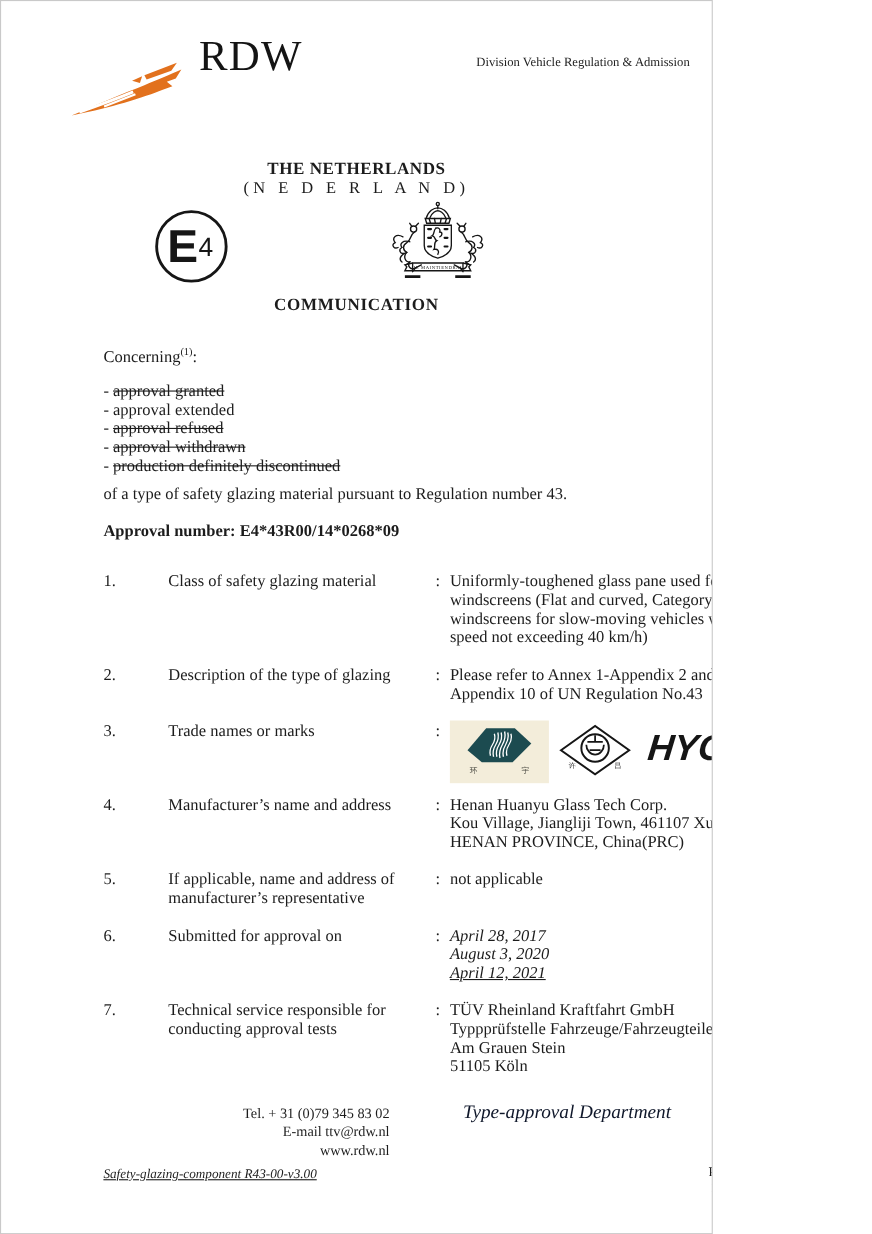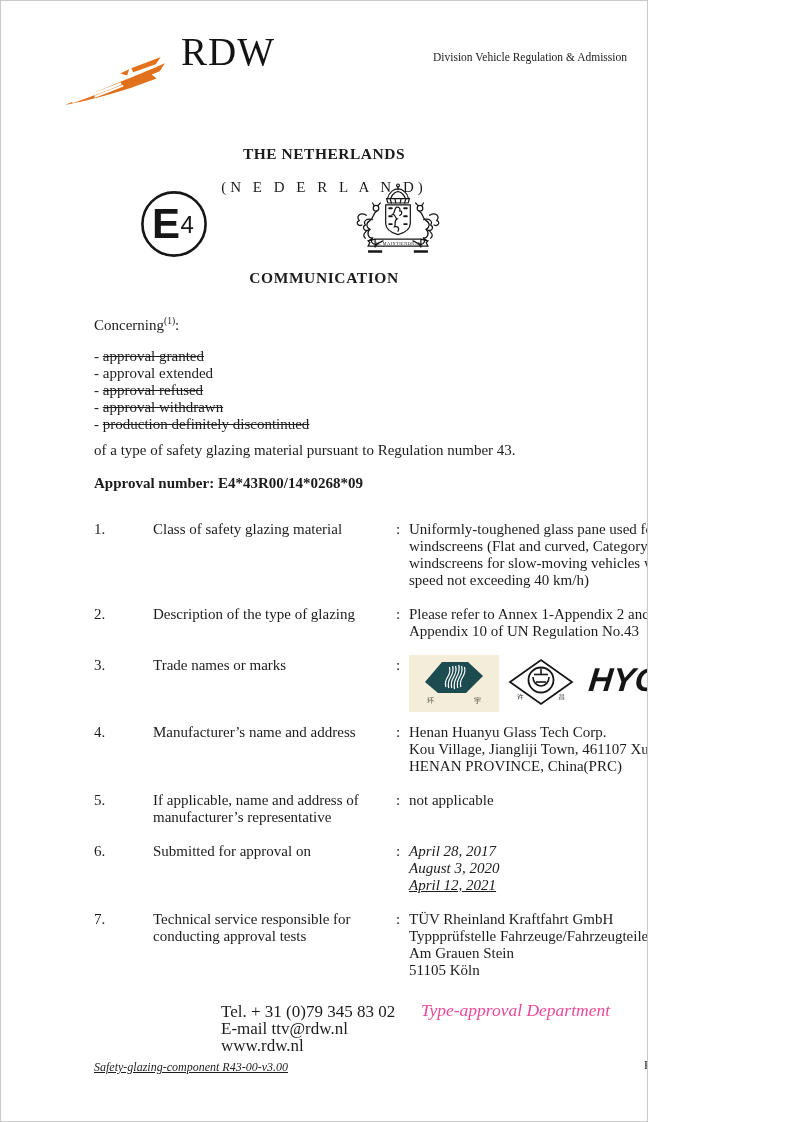--- a/index.html
+++ b/index.html
@@ -13,21 +13,21 @@
     color:#1c1c1c;
     overflow:hidden;
   }
   
   .feather-svg{position:absolute;left:63px;top:51px;width:106px;height:55px;}
   .rdw-wordmark{position:absolute;left:180px;top:28px;font-size:39px;letter-spacing:1px;color:#141414;}
   .division{position:absolute;left:432px;top:50px;font-size:11.5px;color:#222;}
   
   .country-block{position:absolute;left:0;right:0;top:144px;text-align:center;}
   .country{font-weight:bold;font-size:15.5px;letter-spacing:.5px;}
-  .country-native{font-size:15px;letter-spacing:4px;margin-top:16px;}
+  .country-native{font-size:15px;letter-spacing:4px;margin-top:0;}
   .arms-main{position:absolute;left:335px;top:180px;width:124px;height:88px;color:#161616;}
   .communication{position:absolute;left:0;right:0;top:268px;text-align:center;font-weight:bold;font-size:15.5px;letter-spacing:.6px;}
   
   .e-mark{position:absolute;left:138px;top:188px;width:70px;height:70px;}
   
   .main-text{position:absolute;left:93px;top:312px;width:622px;font-size:15px;line-height:17px;}
   .concerning-head{margin:0;}
   sup.note{font-size:9.5px;vertical-align:6px;}
   .options{margin-top:14px;}
   .option{height:17px;}
@@ -45,22 +45,22 @@
   .hex-chars{width:54px;display:flex;justify-content:space-between;font-size:7px;line-height:10px;color:#4a4a42;}
   .logo-diamond{position:relative;width:70px;height:56px;}
   .dia-char{position:absolute;font-size:6.5px;color:#222;bottom:6px;}
   .dia-char.left{left:11px;}
   .dia-char.right{right:11px;}
   .logo-hyg{font-family:"Liberation Sans", sans-serif;font-weight:bold;font-style:italic;
     font-size:33px;line-height:50px;letter-spacing:0px;color:#151515;transform:skewX(-6deg);
     padding-left:6px;}
   
   .footer-addr{position:absolute;left:93px;top:1002px;font-size:11.5px;line-height:17px;}
-  .footer-contact{position:absolute;left:220px;top:1002px;font-size:17px;line-height:17px;}
-  .footer-dept{position:absolute;left:420px;top:999px;font-style:italic;font-size:17.5px;color:#ec4899;}
+  .footer-contact{position:absolute;left:220px;top:1002px;font-size:13px;line-height:17px;text-align:right;}
+  .footer-dept{position:absolute;left:420px;top:999px;font-style:italic;font-size:17.5px;color:#0f172a;}
   .doc-ref{position:absolute;left:93px;top:1059px;font-style:italic;font-size:12px;text-decoration:underline;}
   .page-num{position:absolute;left:643px;top:1057px;font-size:12px;text-align:center;}
   
   .stamp{position:absolute;left:644px;top:929px;width:148px;height:122px;color:#3A3AB0;}
   .stamp-rdw{font-family:"Liberation Serif", serif;}
   .defs-holder{position:absolute;width:0;height:0;overflow:hidden;}
 </style>
 </head>
 <body>
 

